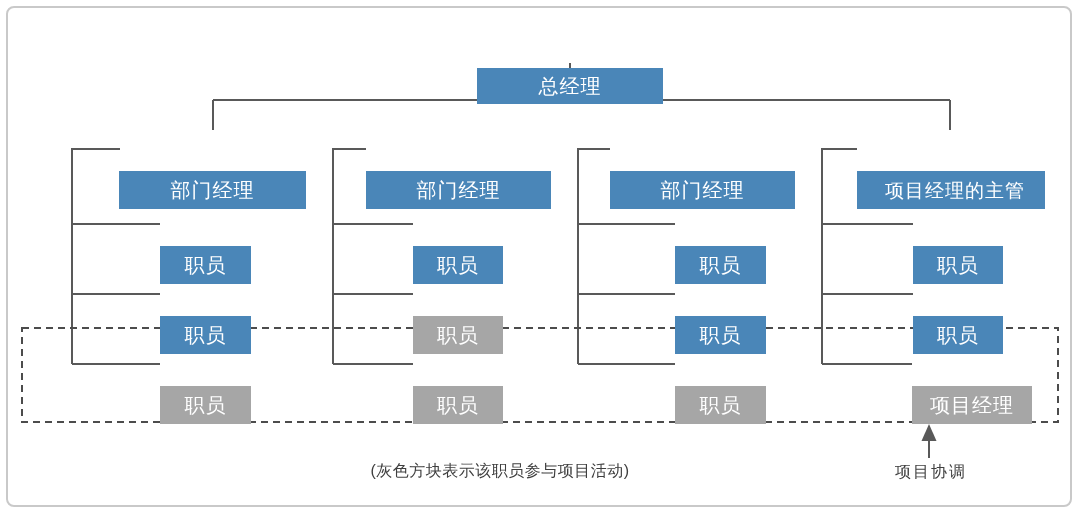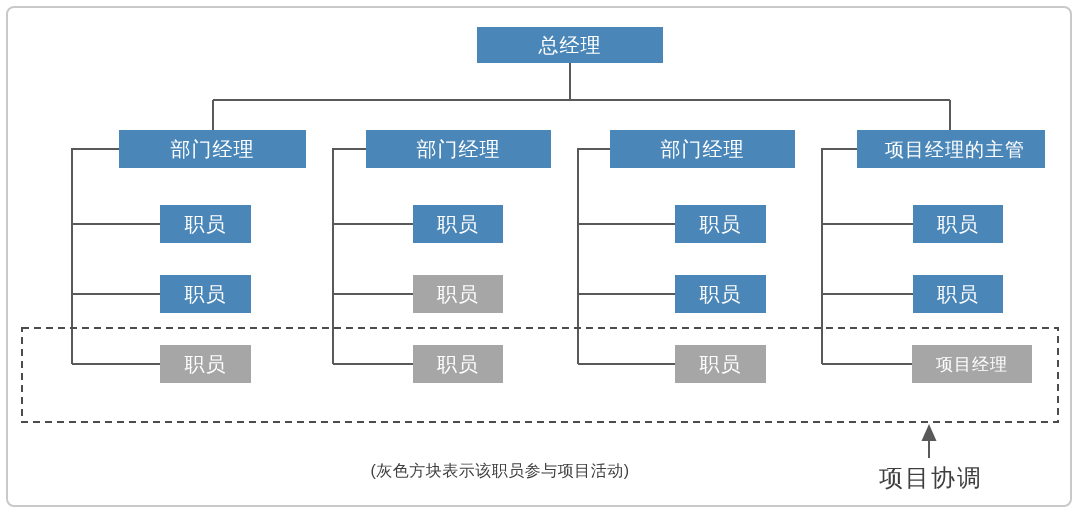--- a/index.html
+++ b/index.html
@@ -13,51 +13,51 @@
   .frame{
     position:absolute;left:6px;top:6px;width:1066px;height:501px;
     border:2px solid #c9c9c9;border-radius:8px;box-sizing:border-box;
   }
   .lines{position:absolute;left:0;top:0;width:1080px;height:515px;}
   .node{
     position:absolute;box-sizing:border-box;
     display:flex;align-items:center;justify-content:center;
     color:var(--node-text,#ffffff);
     font-size:20px;letter-spacing:1px;
-    line-height:1;
+    line-height:1;margin-top:41px;
   }
   .node.blue{background:var(--blue,#4a86b8);}
   .node.gray{background:var(--gray,#a6a6a6);}
 
   .n-root{left:477px;top:27px;width:186px;height:36px;}
   .n-m1{left:119px;top:130px;width:187px;height:38px;}
   .n-m2{left:366px;top:130px;width:185px;height:38px;}
   .n-m3{left:610px;top:130px;width:185px;height:38px;}
   .n-m4{left:857px;top:130px;width:188px;height:38px;font-size:19px;padding-left:8px;}
   .n-s11{left:160px;top:205px;width:91px;height:38px;}
   .n-s12{left:160px;top:275px;width:91px;height:38px;}
   .n-s13{left:160px;top:345px;width:91px;height:38px;}
   .n-s21{left:413px;top:205px;width:90px;height:38px;}
   .n-s22{left:413px;top:275px;width:90px;height:38px;}
   .n-s23{left:413px;top:345px;width:90px;height:38px;}
   .n-s31{left:675px;top:205px;width:91px;height:38px;}
   .n-s32{left:675px;top:275px;width:91px;height:38px;}
   .n-s33{left:675px;top:345px;width:91px;height:38px;}
   .n-s41{left:913px;top:205px;width:90px;height:38px;}
   .n-s42{left:913px;top:275px;width:90px;height:38px;}
-  .n-pm{left:912px;top:345px;width:120px;height:38px;font-size:17px;}
+  .n-pm{left:912px;top:345px;width:120px;height:38px;font-size:20px;}
 
   .caption{
     position:absolute;left:300px;top:461px;width:400px;
     text-align:center;font-size:16px;color:var(--label-text,#3f3f3f);
     letter-spacing:0.5px;
   }
   .arrow-label{
     position:absolute;left:860px;top:462px;width:142px;
-    text-align:center;font-size:24px;color:var(--label-text,#3f3f3f);
+    text-align:center;font-size:16px;color:var(--label-text,#3f3f3f);
     letter-spacing:2px;
   }
 </style>
 </head>
 <body>
 
 <div class="canvas">
   <div class="frame"></div>
 
   <svg class="lines" viewBox="0 0 1080 515" xmlns="http://www.w3.org/2000/svg">

